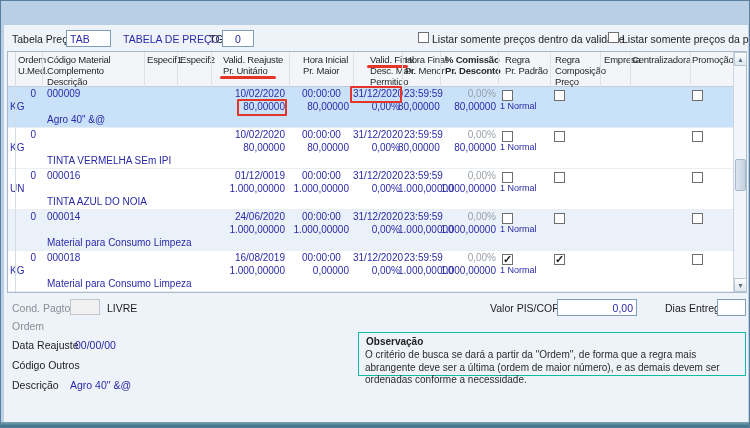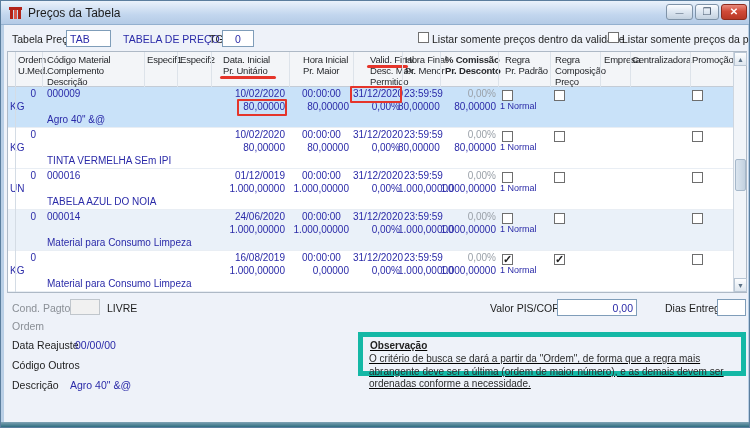--- a/index.html
+++ b/index.html
@@ -52,55 +52,37 @@
   .annot{ position:absolute; border:2px solid #e5352b; border-radius:1px; }
   
   .vsb{ position:absolute; right:0; top:0; width:13px; height:240px; background:#f2f5f9;
         border-left:1px solid #cdd6e0; }
   .vsb .btn{ position:absolute; left:0; width:13px; height:14px;
         background:linear-gradient(#fcfdfe,#dfe7ef); border:1px solid #b9c6d4;
         font-size:7px; color:#5c7186; text-align:center; line-height:13px; }
   .vsb .thumb{ position:absolute; left:1px; width:11px; height:32px; top:107px;
         background:linear-gradient(90deg,#dbe5ef,#c2d1e0); border:1px solid #a6b8ca; border-radius:2px; }
   
-  .obsbox{ position:absolute; border:5px solid #14b8a6;text-decoration:underline; }
+  .obsbox{ position:absolute; border:1px solid #14b8a6; }
   .obsbox .ot{ font-size:10px; font-weight:bold; color:#222; margin:3px 0 2px 7px; }
   .obsbox .ob{ font-size:10px; color:#2c2c2c; margin:0 6px 0 6px; line-height:12.5px; }
   
   .pbtn{ position:absolute; top:399px; height:23px; font-size:10px; color:#1d1d1d;
          text-align:center; line-height:21px; letter-spacing:-0.2px;
          background:linear-gradient(#f7f8f9,#e4e6e9 45%,#d2d5d9);
          border:1px solid #8e9aa5; border-radius:2px; white-space:nowrap; overflow:hidden; }
   .pbtn.disabled{ background:#d9dadc; color:#969a9e; border-color:#b2b8bd; }
   .pbtn.focused{ background:linear-gradient(#e9f4fd,#d0e7f9 45%,#bcdaf3);
          border:1px solid #2f81c0; box-shadow:0 0 0 1px #9cc9ea inset; }
 </style>
 </head>
 <body>
 
 <div class="window">
 
-  <div class="titlebar">
-    <svg class="app-icon" viewBox="0 0 15 15">
-      <rect x="1" y="2" width="13" height="3" fill="#b22318"></rect>
-      <rect x="2" y="5" width="3" height="9" fill="#b22318"></rect>
-      <rect x="6" y="5" width="3" height="9" fill="#d8564a"></rect>
-      <rect x="10" y="5" width="3" height="9" fill="#b22318"></rect>
-    </svg>
-    <span class="title-text">Preços da Tabela</span>
-    <div class="winbtn" style="left:665px; width:27px;">
-      <span style="font-size:8px;">—</span>
-    </div>
-    <div class="winbtn" style="left:694px; width:24px;">
-      <span>❐</span>
-    </div>
-    <div class="winbtn close" style="left:720px; width:26px;">
-      <span>✕</span>
-    </div>
-  </div>
 
   <div class="client">
 
     <span class="lbl" style="left:8px; top:8px;">Tabela Preço</span>
     <input class="tinput" style="left: 62px; top: 5px; width: 45px; height: 17px;" value="TAB">
     <span class="val" style="left:119px; top:8px;">TABELA DE PREÇO</span>
     <span class="lbl" style="left:205px; top:8px;">TG</span>
     <input class="tinput" style="left: 218px; top: 5px; width: 32px; height: 17px; text-align: center;" value="0">
     <span class="cb" style="left:414px; top:7px;"></span>
     <span class="lbl" style="left:428px; top:8px;">Listar somente preços dentro da validade</span>
@@ -118,21 +100,21 @@
             <span class="hl">Complemento</span>
             <span class="hl">Descrição</span>
           </div>
           <div class="gh" style="left:136px; width:33px; padding:2px 0 0 2px;">
             <span class="hl">Especif1</span>
           </div>
           <div class="gh" style="left:169px; width:34px; padding:2px 0 0 2px;">
             <span class="hl">Especif2</span>
           </div>
           <div class="gh" style="left:203px; width:74px; padding:2px 0 0 11px;">
-            <span class="hl">Data. Inicial</span>
+            <span class="hl">Valid. Reajuste</span>
             <span class="hl">Pr. Unitário</span>
             <div class="redline" style="left:8px; top:24px; width:56px;"></div>
           </div>
           <div class="gh" style="left:281px; width:60px; padding:2px 0 0 13px;">
             <span class="hl">Hora Inicial</span>
             <span class="hl">Pr. Maior</span>
           </div>
           <div class="gh" style="left:345px; width:47px; padding:2px 0 0 16px;">
             <span class="hl">Valid. Final</span>
             <div class="redline" style="left:13px; top:13px; width:41px;"></div>
@@ -217,21 +199,21 @@
           <div class="gcell r" style="left:345px; width:47px; top:1px;">31/12/2020</div>
           <div class="gcell " style="left:396px; width:44px; top:1px;">23:59:59</div>
           <div class="gcell r gray" style="left:432px; width:56px; top:1px;">0,00%</div>
           <div class="gcell " style="left:2px; width:30px; top:14px;">UN</div>
           <div class="gcell r" style="left:203px; width:74px; top:14px;">1.000,00000</div>
           <div class="gcell r" style="left:281px; width:60px; top:14px;">1.000,00000</div>
           <div class="gcell r" style="left:345px; width:47px; top:14px;">0,00%</div>
           <div class="gcell r" style="left:390px; width:40px; top:14px;">1.000,00000</div>
           <div class="gcell r" style="left:432px; width:56px; top:14px;">1.000,00000</div>
           <div class="gcell small" style="left:492px; width:52px; top:14px;">1 Normal</div>
-          <div class="gcell " style="left:39px; width:300px; top:27px;">TABELA AZUL DO NOIA</div>
+          <div class="gcell " style="left:39px; width:300px; top:27px;">TINTA AZUL DO NOIA</div>
           <div class="gcb" style="left:494px; top:3px;"></div>
           <div class="gcb" style="left:546px; top:3px;"></div>
           <div class="gcb" style="left:684px; top:3px;"></div>
           <div class="sep" style=""></div>
         </div>
         <div class="grow alt" style="top:158px;">
           <div class="gcell r" style="left:0px; width:28px; top:1px;">0</div>
           <div class="gcell " style="left:39px; width:102px; top:1px;">000014</div>
           <div class="gcell r" style="left:203px; width:74px; top:1px;">24/06/2020</div>
           <div class="gcell " style="left:294px; width:60px; top:1px;">00:00:00</div>
@@ -246,20 +228,21 @@
           <div class="gcell r" style="left:432px; width:56px; top:14px;">1.000,00000</div>
           <div class="gcell small" style="left:492px; width:52px; top:14px;">1 Normal</div>
           <div class="gcell " style="left:39px; width:300px; top:27px;">Material para Consumo Limpeza</div>
           <div class="gcb" style="left:494px; top:3px;"></div>
           <div class="gcb" style="left:546px; top:3px;"></div>
           <div class="gcb" style="left:684px; top:3px;"></div>
           <div class="sep" style=""></div>
         </div>
         <div class="grow" style="top:199px;">
           <div class="gcell r" style="left:0px; width:28px; top:1px;">0</div>
+          <div class="gcell " style="left:39px; width:102px; top:1px;">000018</div>
           <div class="gcell r" style="left:203px; width:74px; top:1px;text-align:right;">16/08/2019</div>
           <div class="gcell " style="left:294px; width:60px; top:1px;">00:00:00</div>
           <div class="gcell r" style="left:345px; width:47px; top:1px;">31/12/2020</div>
           <div class="gcell " style="left:396px; width:44px; top:1px;">23:59:59</div>
           <div class="gcell r gray" style="left:432px; width:56px; top:1px;">0,00%</div>
           <div class="gcell " style="left:2px; width:30px; top:14px;">KG</div>
           <div class="gcell r" style="left:203px; width:74px; top:14px;">1.000,00000</div>
           <div class="gcell r" style="left:281px; width:60px; top:14px;">0,00000</div>
           <div class="gcell r" style="left:345px; width:47px; top:14px;">0,00%</div>
           <div class="gcell r" style="left:390px; width:40px; top:14px;">1.000,00000</div>

